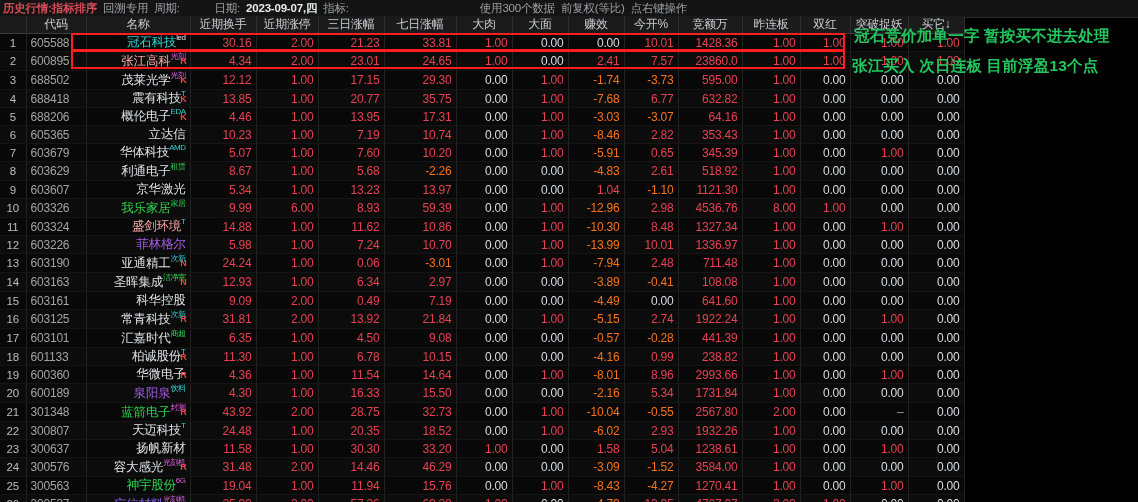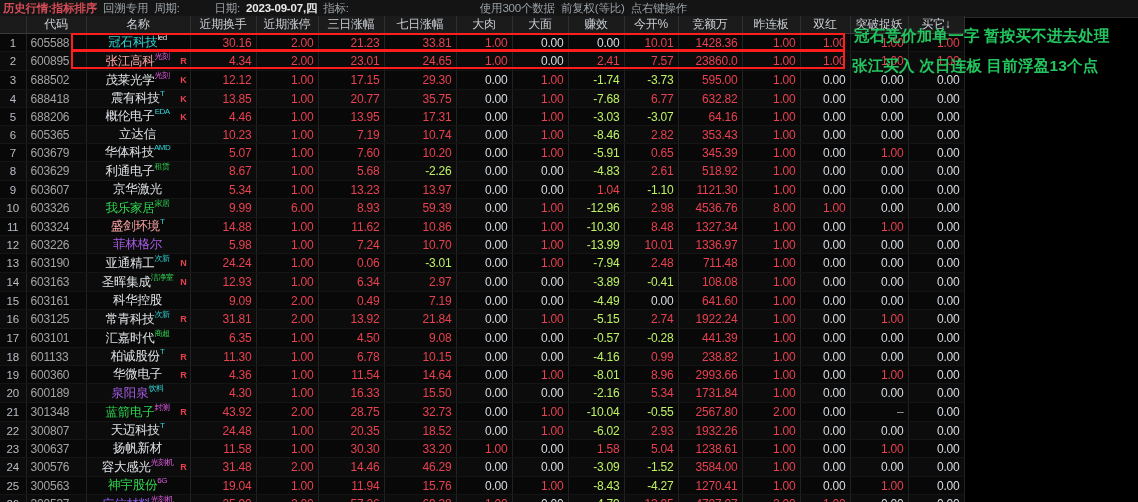--- a/index.html
+++ b/index.html
@@ -50,25 +50,25 @@
     padding: 0 4px;
     white-space: nowrap;
     overflow: hidden;
     letter-spacing: -0.2px;
   }
   tbody tr { background: #080808; }
   tbody tr:nth-child(even) { background: #0c0c0c; }
 
   td.idx  { color: #b9bec4; text-align: center; font-size: 11.5px; }
   td.code { color: #a3a3a3; font-size: 12px; }
-  td.name { text-align: center; position: relative; padding-left: 3px; margin-left: 20px; }
+  td.name { text-align: right; position: relative; padding-left: 3px; margin-left: 20px; }
   td.num  { text-align: right; font-size: 12px; }
 
   .up   { color: #e8414f; }
-  .down { color: #bef264; }
+  .down { color: #f97316; }
   .zero { color: #d8dde2; }
   .dash { color: #9aa0a6; }
 
   .nm { font-size: 12.5px; position: relative; }
   .tag {
     font-size: 8px; vertical-align: super;
     position: relative; top: -1px; margin-left: 0px;
     letter-spacing: -0.5px;
   }
   .mark {

